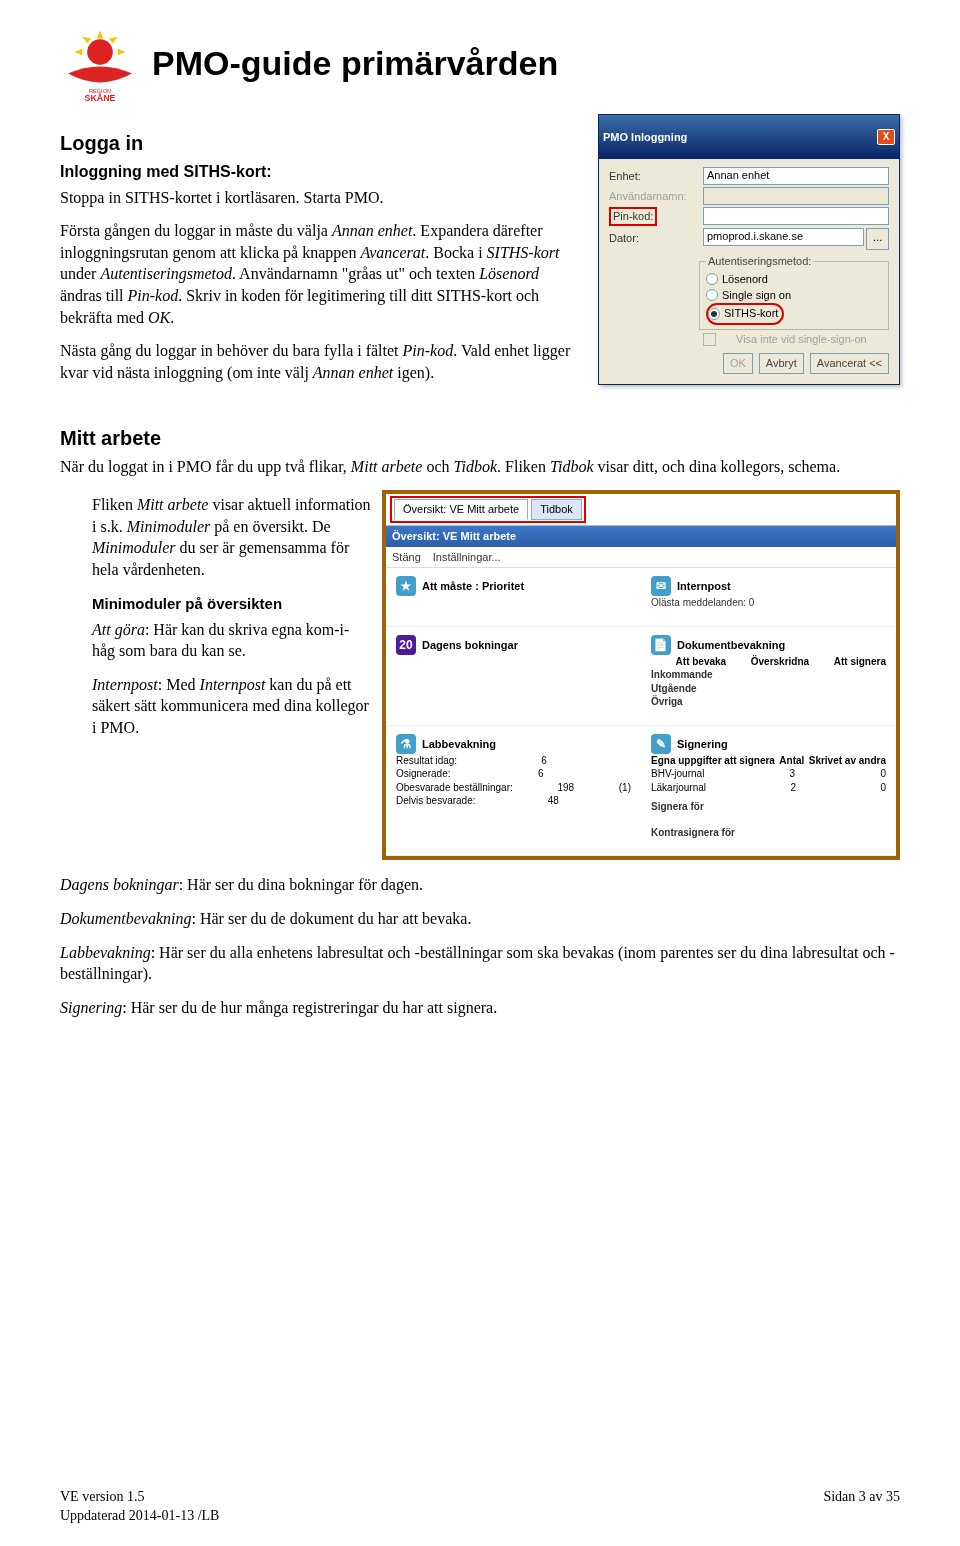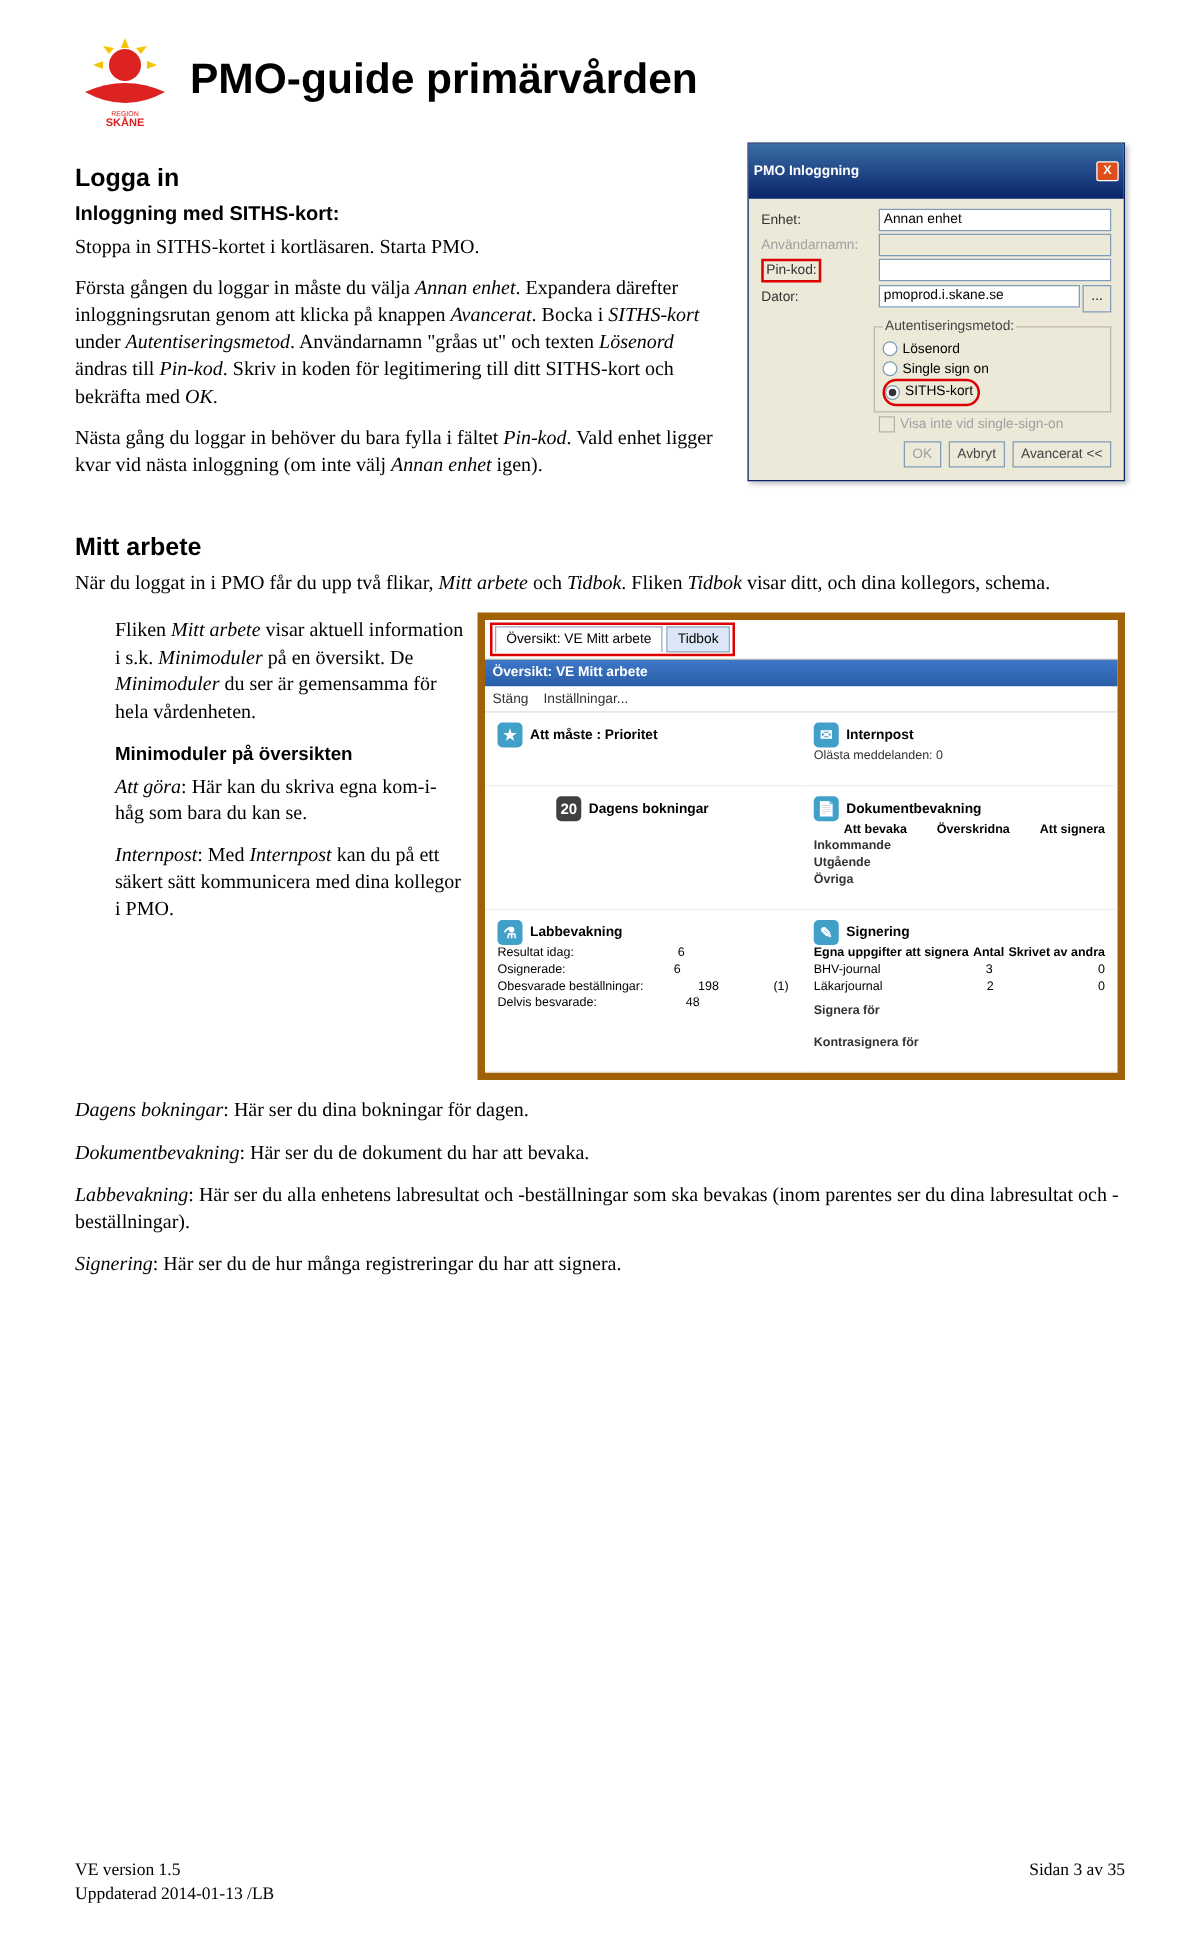--- a/index.html
+++ b/index.html
@@ -52,40 +52,40 @@
   .red-box { border:2px solid #d00; padding:0 2px; display:inline-block; }
   fieldset.auth { border:1px solid #bdb8a6; margin:4px 0 2px 90px; padding:2px 6px 4px 6px; }
   fieldset.auth legend { font-size:11px; color:#444; }
   .radio-row { display:flex; align-items:center; gap:4px; margin:1px 0; }
   .radio-row .rb { width:10px; height:10px; border:1px solid #7f9db9; border-radius:50%; display:inline-block; background:#fff; }
   .radio-row .rb.checked::after { content:""; display:block; width:6px; height:6px; background:#333; border-radius:50%; margin:2px; }
   .red-ellipse { border:2px solid #d00; border-radius:12px; padding:0 4px 1px 0; display:inline-flex; align-items:center; gap:4px; }
   .btn-row { display:flex; justify-content:flex-end; gap:6px; margin-top:6px; }
   .btn { background:#ece9d8; border:1px solid #7f9db9; padding:2px 6px; color:#444; font-size:11px; cursor:default; }
   .btn.disabled { color:#a0a0a0; }
-  .chk-row { display:flex; align-items:center; gap:4px; margin:2px 0 2px 94px; color:#a0a0a0; }
+  .chk-row { display:flex; align-items:center; gap:20px; margin:2px 0 2px 94px; color:#a0a0a0; }
   .chk { width:11px; height:11px; border:1px solid #b6b3a5; background:#ece9d8; }
 
   
   .mittarbete-col { display:flex; gap:10px; }
   .ma-left { flex: 0 0 280px; font-size:16px;margin-left:32px;}
-  .ma-shot { flex:1; border:6px solid #a16207; font-family:Tahoma, Arial, sans-serif; font-size:11px; background:#fff; }
+  .ma-shot { flex:1; border:4px solid #a16207; font-family:Tahoma, Arial, sans-serif; font-size:11px; background:#fff; }
   .tabbar { background:#fff; border-bottom:1px solid #b8b8b8; padding:2px 4px; }
   .tabbox { display:inline-block; border:2px solid #d00; padding:1px 2px; }
   .tab { display:inline-block; padding:2px 8px; background:#dbe7f6; border:1px solid #9ab; font-size:11px; }
   .tab.active { background:#fff; border-bottom-color:#fff; }
   .bluebar { background:linear-gradient(#3d77c8,#2a5ea6); color:#fff; font-weight:bold; padding:3px 6px; font-size:11px; }
   .toolbar2 { padding:3px 6px; border-bottom:1px solid #ddd; display:flex; gap:12px; color:#333; }
   .modgrid { display:grid; grid-template-columns:1fr 1fr; gap:0; }
   .modcell { padding:8px 10px 16px 10px; border-bottom:1px solid #eee; }
   .modtitle { display:flex; align-items:center; gap:6px; font-weight:bold; }
   .modicon { width:20px; height:20px; border-radius:4px; display:inline-flex; align-items:center; justify-content:center; color:#fff; font-size:12px; }
   .ic-star { background:#41a0c8; }
   .ic-mail { background:#41a0c8; }
-  .ic-cal { background:#404040;margin-left:47px; }
+  .ic-cal { background:#4c1d95; }
   .ic-doc { background:#41a0c8; }
   .ic-lab { background:#41a0c8; }
   .ic-sign { background:#41a0c8; }
   .small { font-size:10px; color:#333; }
   .row3 { display:flex; justify-content:space-between; padding:0 0; }
   .row3 span { font-size:10px; }
 
   .footer { position:absolute; bottom:20px; left:60px; right:60px; display:flex; justify-content:space-between; font-family:Garamond, serif; font-size:14px; }
 </style>
 </head>

